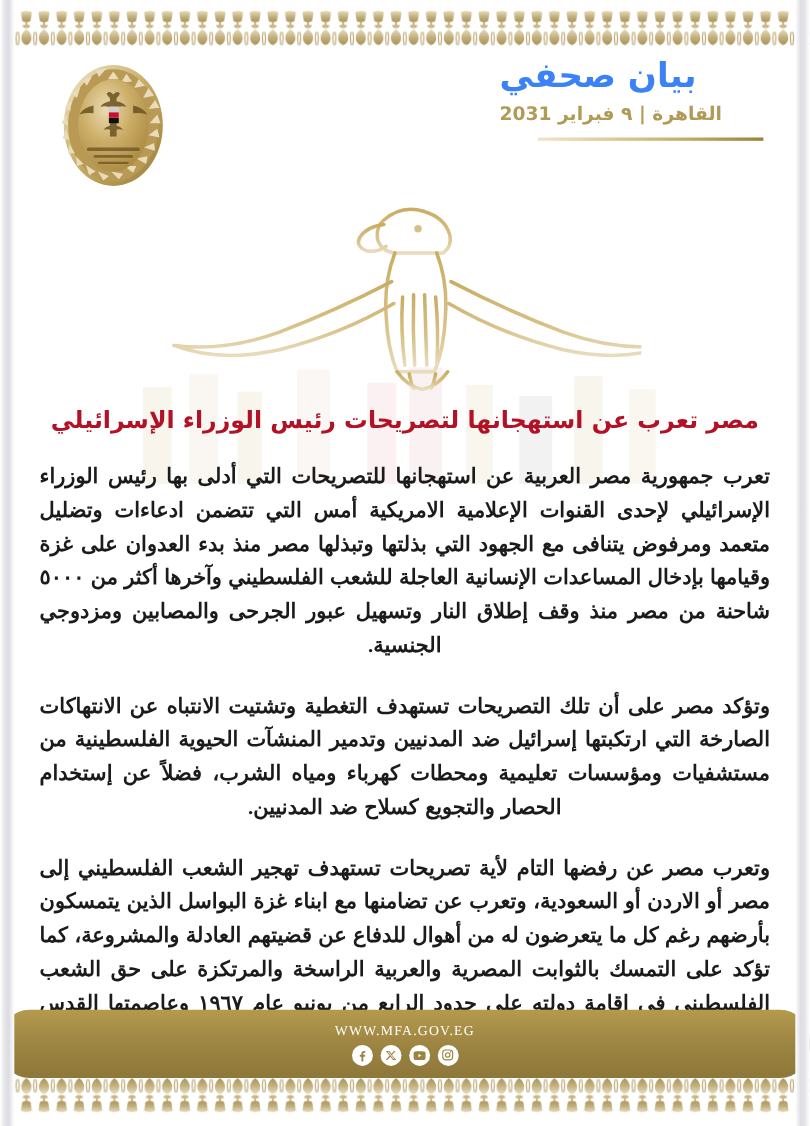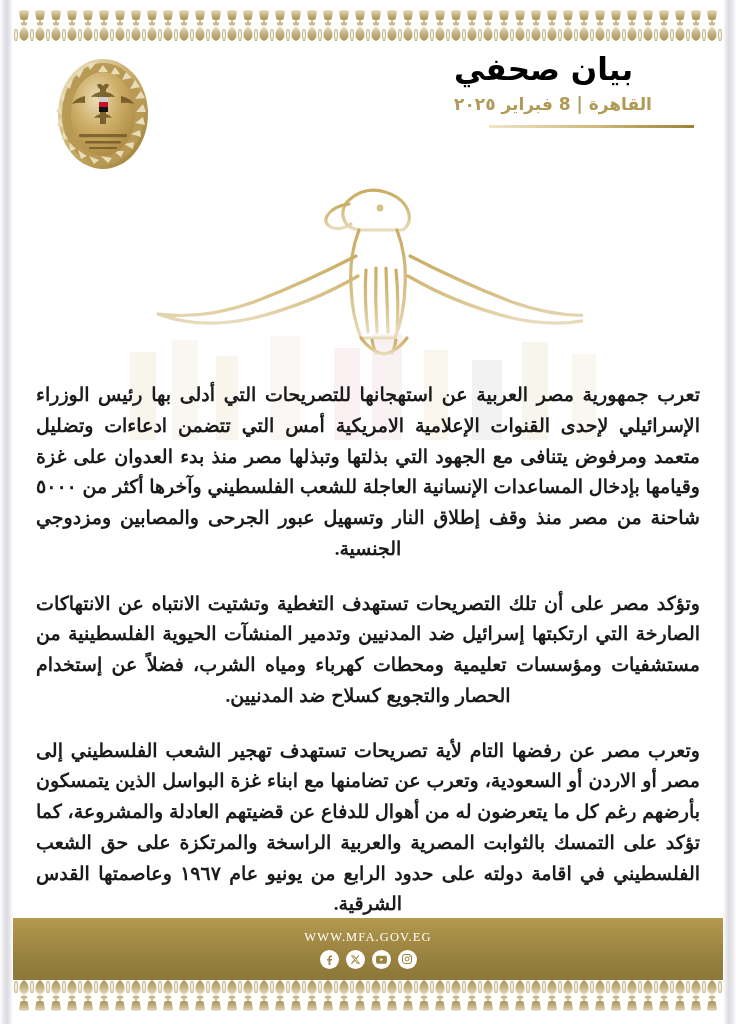--- a/index.html
+++ b/index.html
@@ -59,21 +59,21 @@
     position: absolute;
     right: 42px;
     top: 0;
     text-align: left;
     width: 240px;
   }
   .doc-title {
     font-family: "DejaVu Sans", "Liberation Sans", sans-serif;
     font-size: 31px;
     font-weight: bold;
-    color: #000000;
+    color: #3b82f6;
     letter-spacing: 2px;
     line-height: 1.15;
     margin: 0;
     text-align: left;
     direction: rtl;
   }
   .doc-date {
     font-family: "DejaVu Sans", "Liberation Sans", sans-serif;
     font-size: 17px;
     font-weight: bold;
@@ -164,20 +164,21 @@
     left: 0;
     right: 0;
     top: 918px;
     height: 62px;
     background: linear-gradient(to bottom, #b49a4e 0%, #9b8341 55%, #8d7739 100%);
     z-index: 15;
     display: flex;
     flex-direction: column;
     align-items: center;
     justify-content: center;
+    border-radius: 27px;
   }
   .footer-url {
     font-family: "Liberation Serif", "DejaVu Serif", serif;
     font-size: 12.5px;
     color: #ffffff;
     letter-spacing: 1.1px;
     margin-bottom: 5px;
     direction: ltr;
   }
   .social-row {
@@ -223,21 +224,21 @@
         </pattern>
       </defs>
       <rect x="0" y="0" width="736" height="34" fill="url(#lotusTop)"></rect>
     </svg>
   </div>
 
   <div class="header">
 
     <div class="title-block">
       <div class="doc-title">بيان صحفي</div>
-      <div class="doc-date">القاهرة | 8 فبراير ٢٠٢٥</div>
+      <div class="doc-date">القاهرة | ٩ فبراير 2031</div>
       <div class="title-rule"></div>
     </div>
 
     <div class="seal">
       <svg viewBox="0 0 96 116" xmlns="http://www.w3.org/2000/svg">
         <defs>
           <radialGradient id="sealg" cx="40%" cy="32%" r="78%">
             <stop offset="0%" stop-color="#eadcb4"></stop>
             <stop offset="45%" stop-color="#cdae68"></stop>
             <stop offset="100%" stop-color="#a6843c"></stop>
@@ -341,20 +342,21 @@
       <rect x="214" y="18" width="26" height="92" fill="#f6dde2" opacity="0.85"></rect>
       <rect x="252" y="4" width="30" height="106" fill="#f2d9de" opacity="0.75"></rect>
       <rect x="304" y="20" width="24" height="90" fill="#f0e8d6" opacity="0.8"></rect>
       <rect x="352" y="30" width="30" height="80" fill="#e2e2e6" opacity="0.9"></rect>
       <rect x="402" y="12" width="26" height="98" fill="#efe7d3" opacity="0.8"></rect>
       <rect x="452" y="24" width="24" height="86" fill="#f1ead8" opacity="0.75"></rect>
     </svg>
   </div>
 
   <div class="content">
+    <h1 class="headline">مصر تعرب عن استهجانها لتصريحات رئيس الوزراء الإسرائيلي</h1>
     <p class="para">تعرب جمهورية مصر العربية عن استهجانها للتصريحات التي أدلى بها رئيس الوزراء الإسرائيلي لإحدى القنوات الإعلامية الامريكية أمس التي تتضمن ادعاءات وتضليل متعمد ومرفوض يتنافى مع الجهود التي بذلتها وتبذلها مصر منذ بدء العدوان على غزة وقيامها بإدخال المساعدات الإنسانية العاجلة للشعب الفلسطيني وآخرها أكثر من ٥٠٠٠ شاحنة من مصر منذ وقف إطلاق النار وتسهيل عبور الجرحى والمصابين ومزدوجي الجنسية.</p>
     <p class="para">وتؤكد مصر على أن تلك التصريحات تستهدف التغطية وتشتيت الانتباه عن الانتهاكات الصارخة التي ارتكبتها إسرائيل ضد المدنيين وتدمير المنشآت الحيوية الفلسطينية من مستشفيات ومؤسسات تعليمية ومحطات كهرباء ومياه الشرب، فضلاً عن إستخدام الحصار والتجويع كسلاح ضد المدنيين.</p>
     <p class="para">وتعرب مصر عن رفضها التام لأية تصريحات تستهدف تهجير الشعب الفلسطيني إلى مصر أو الاردن أو السعودية، وتعرب عن تضامنها مع ابناء غزة البواسل الذين يتمسكون بأرضهم رغم كل ما يتعرضون له من أهوال للدفاع عن قضيتهم العادلة والمشروعة، كما تؤكد على التمسك بالثوابت المصرية والعربية الراسخة والمرتكزة على حق الشعب الفلسطيني في اقامة دولته على حدود الرابع من يونيو عام ١٩٦٧ وعاصمتها القدس الشرقية.</p>
   </div>
 
   <div class="footer">
     <div class="footer-url">WWW.MFA.GOV.EG</div>
     <div class="social-row">
 
       <div class="social-icon">

